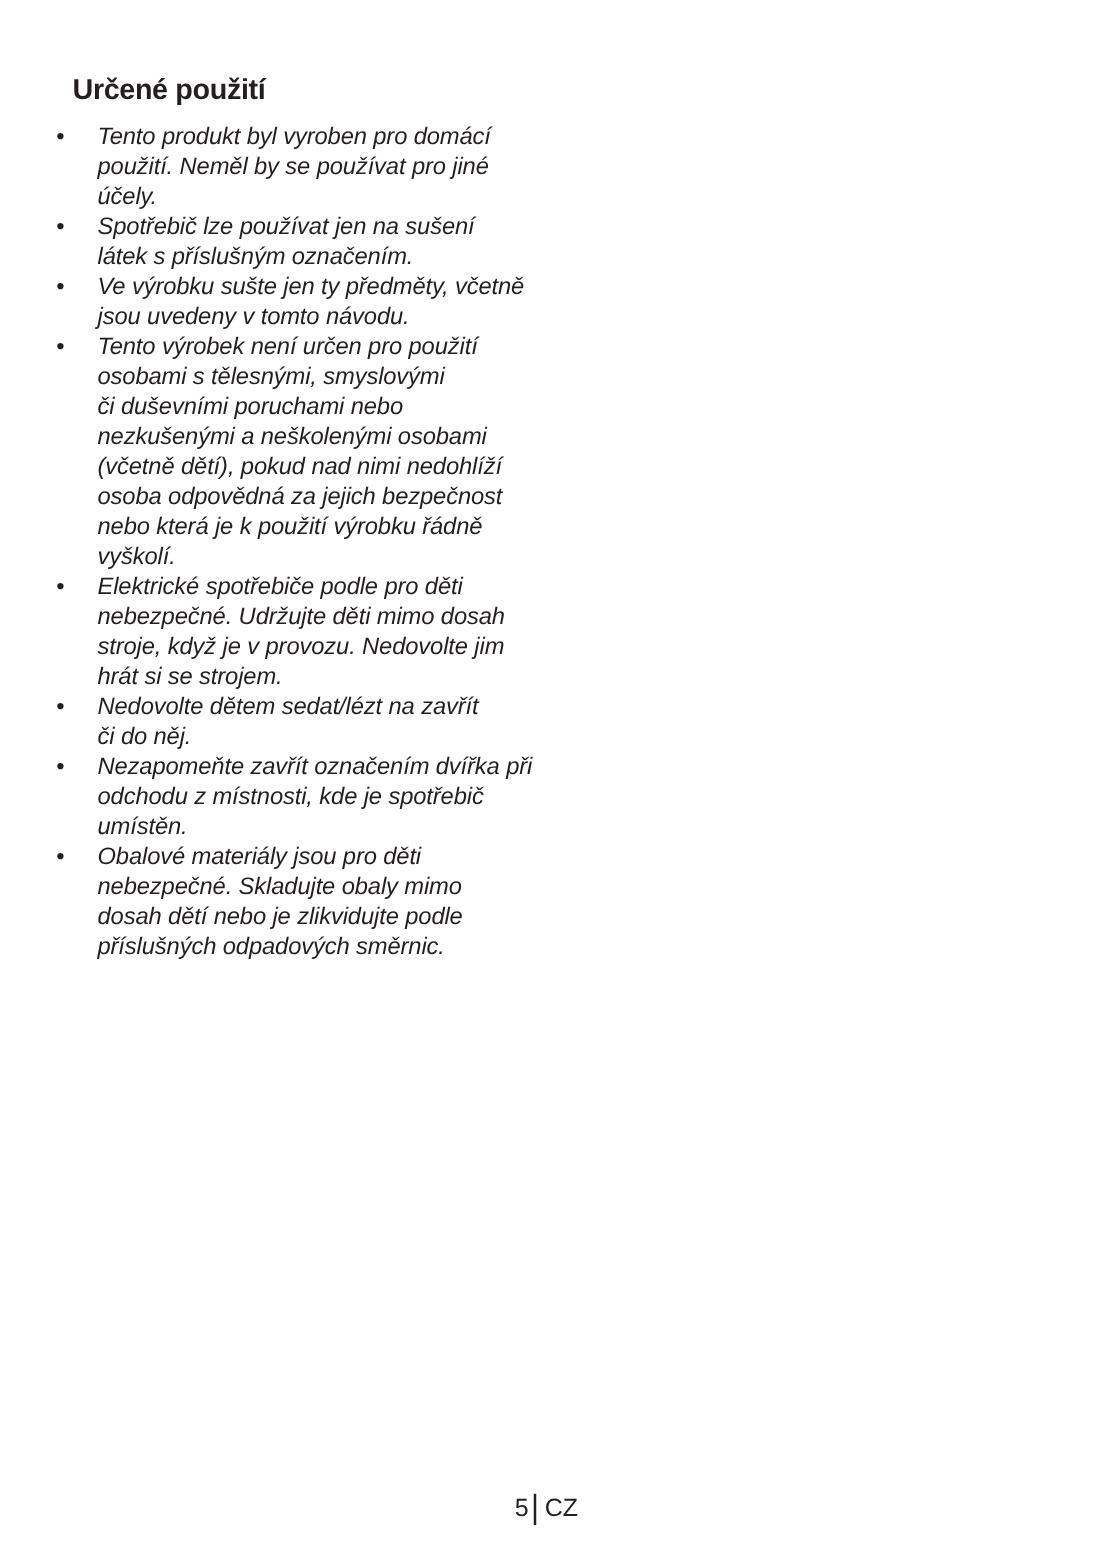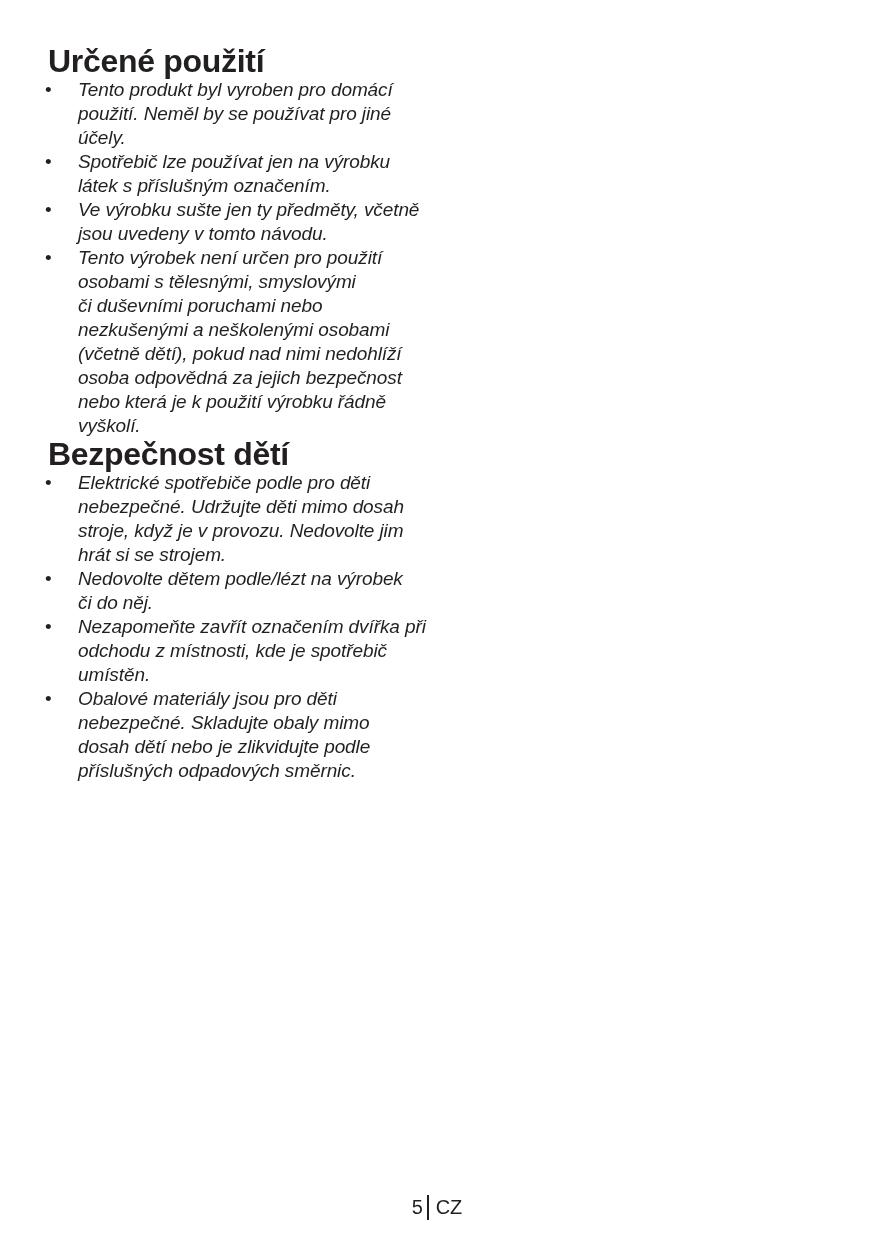--- a/index.html
+++ b/index.html
@@ -21,22 +21,22 @@
     width:874px;height:1240px;
     background:var(--page-bg);
     overflow:hidden;
   }
   .content{
     position:absolute;
     left:45px;top:45px;
     width:460px;
   }
   .section-heading{
-    margin:3px;
-    font-size:32px;
+    margin:13px;
+    font-size:23px;
     line-height:27px;
     font-weight:700;
     letter-spacing:-0.3px;
   }
   .bullet-list{
     list-style:none;
     margin:0;padding:0;
   }
   .bullet-item{
     display:flex;
@@ -81,21 +81,21 @@
       <h1 class="section-heading">Určené použití</h1>
       <ul class="bullet-list">
         <li class="bullet-item">
           <span class="bullet">•</span>
           <span class="btext">Tento produkt byl vyroben pro domácí
 použití. Neměl by se používat pro jiné
 účely.</span>
         </li>
         <li class="bullet-item">
           <span class="bullet">•</span>
-          <span class="btext">Spotřebič lze používat jen na výrobku
+          <span class="btext">Spotřebič lze používat jen na sušení
 látek s příslušným označením.</span>
         </li>
         <li class="bullet-item">
           <span class="bullet">•</span>
           <span class="btext">Ve výrobku sušte jen ty předměty, včetně
 jsou uvedeny v tomto návodu.</span>
         </li>
         <li class="bullet-item">
           <span class="bullet">•</span>
           <span class="btext">Tento výrobek není určen pro použití
@@ -104,32 +104,31 @@
 nezkušenými a neškolenými osobami
 (včetně dětí), pokud nad nimi nedohlíží
 osoba odpovědná za jejich bezpečnost
 nebo která je k použití výrobku řádně
 vyškolí.</span>
         </li>
       </ul>
     </section>
 
     <section>
-      <h1 class="section-heading">Bezpečnost dětí</h1>
       <ul class="bullet-list">
         <li class="bullet-item">
           <span class="bullet">•</span>
           <span class="btext">Elektrické spotřebiče podle pro děti
 nebezpečné. Udržujte děti mimo dosah
 stroje, když je v provozu. Nedovolte jim
 hrát si se strojem.</span>
         </li>
         <li class="bullet-item">
           <span class="bullet">•</span>
-          <span class="btext">Nedovolte dětem podle/lézt na výrobek
+          <span class="btext">Nedovolte dětem sedat/lézt na zavřít
 či do něj.</span>
         </li>
         <li class="bullet-item">
           <span class="bullet">•</span>
           <span class="btext">Nezapomeňte zavřít označením dvířka při
 odchodu z místnosti, kde je spotřebič
 umístěn.</span>
         </li>
         <li class="bullet-item">
           <span class="bullet">•</span>

